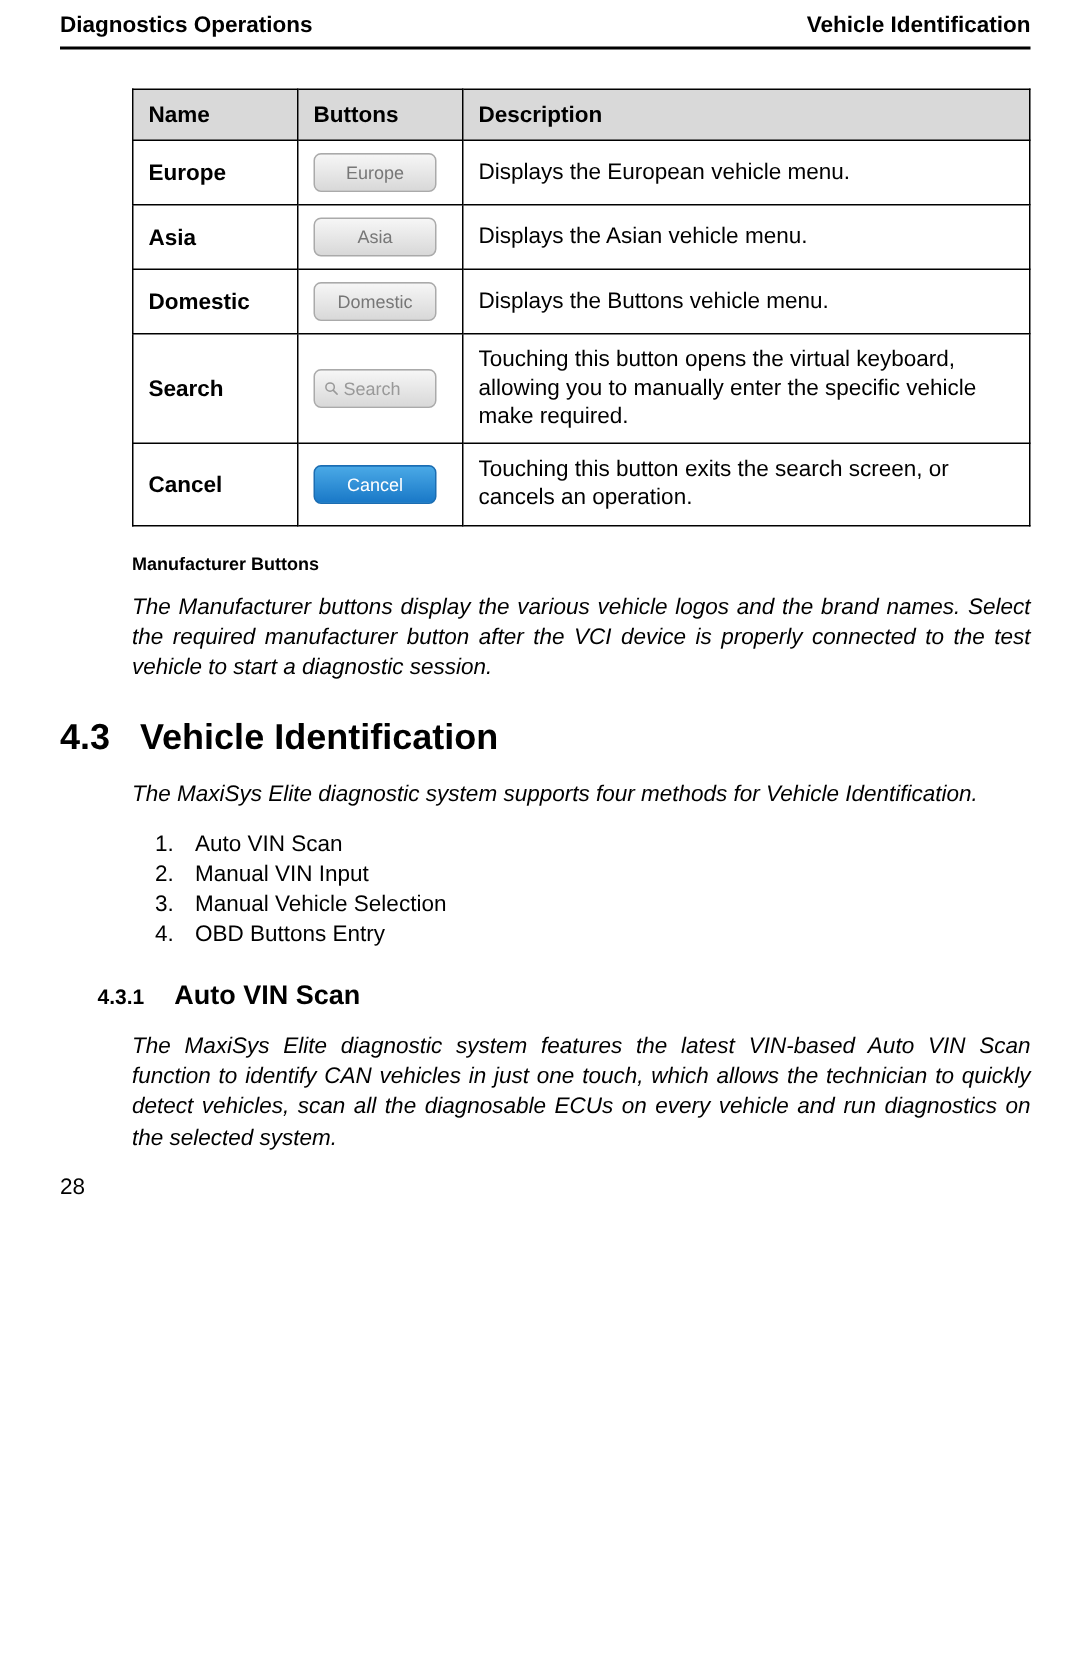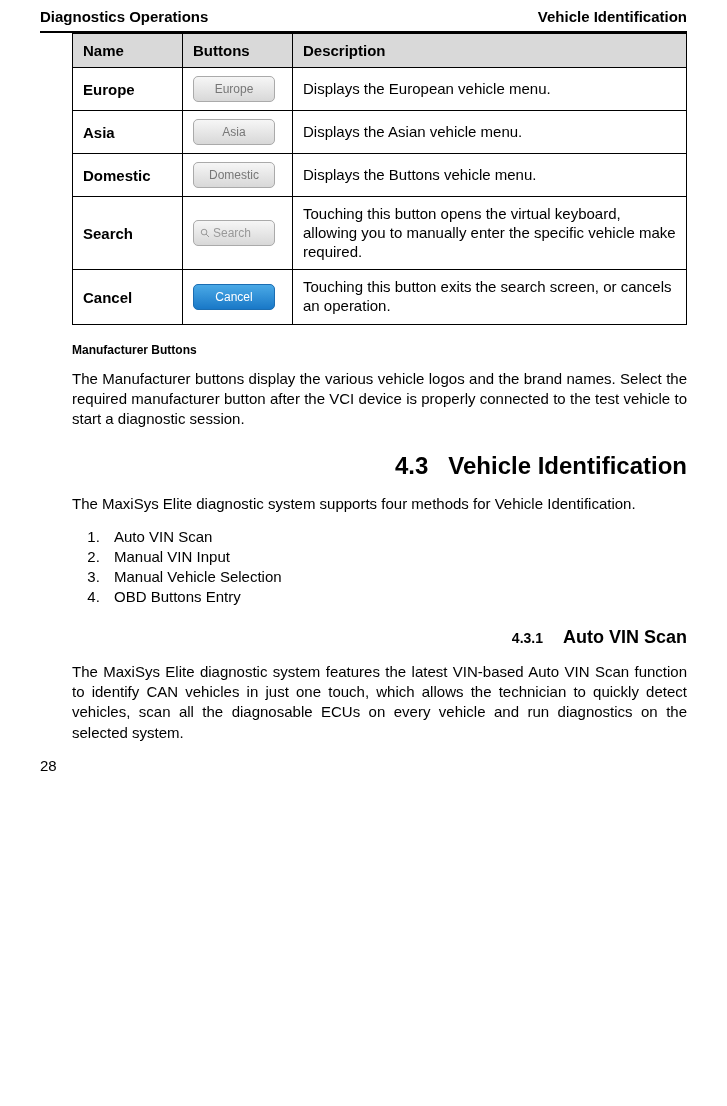--- a/index.html
+++ b/index.html
@@ -15,20 +15,21 @@
     width: 727px;
     padding: 8px 40px 20px 40px;
   }
   .header-row {
     display: flex;
     justify-content: space-between;
     font-weight: bold;
     font-size: 15px;
     padding-bottom: 6px;
     border-bottom: 2px solid #000;
+    margin-bottom: 26px;
   }
   table.btn-table {
     width: 100%;
     border-collapse: collapse;
     margin-bottom: 18px;
   }
   table.btn-table th, table.btn-table td {
     border: 1px solid #000;
     padding: 8px 10px;
     text-align: left;
@@ -72,41 +73,41 @@
   .section-sub {
     font-weight: bold;
     font-size: 12px;
     margin: 0 0 12px 0;
   }
   p.body {
     font-size: 15px;
     line-height: 1.35;
     text-align: justify;
     margin: 0 0 14px 0;
+    font-style: italic;
   }
   .h-row {
     display: flex;
     align-items: baseline;
     gap: 20px;
     margin: 22px 0 14px 0;
-    justify-content: flex-end;
   }
   .h-num   { font-size: 24px; font-weight: bold; }
   .h-title { font-size: 24px; font-weight: bold; }
   .h-row.sub .h-num   { font-size: 14px; margin-left: 25px; }
   .h-row.sub .h-title { font-size: 18px; }
 
   ol.enum {
     font-size: 15px;
     padding-left: 22px;
     margin: 0 0 12px 0;
   }
   ol.enum li { margin: 3px 0 3px 10px; padding-left: 10px; }
 
-  .indent-block { margin-left: 32px; }
+  .indent-block { margin-left: 48px; }
 
   .footer-pg {
     font-size: 15px;
     margin-top: 14px;
   }
 </style>
 </head>
 <body>
 
 <div class="page">

